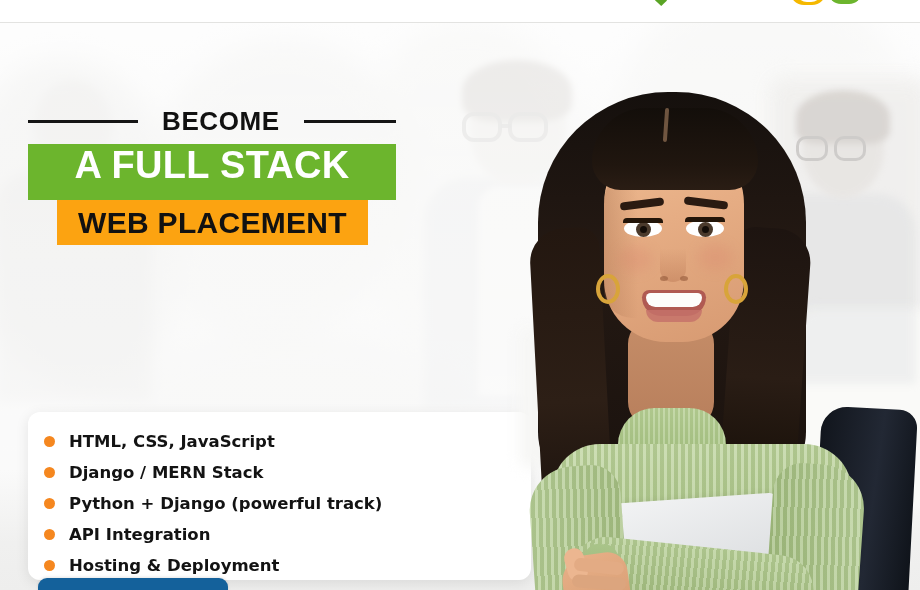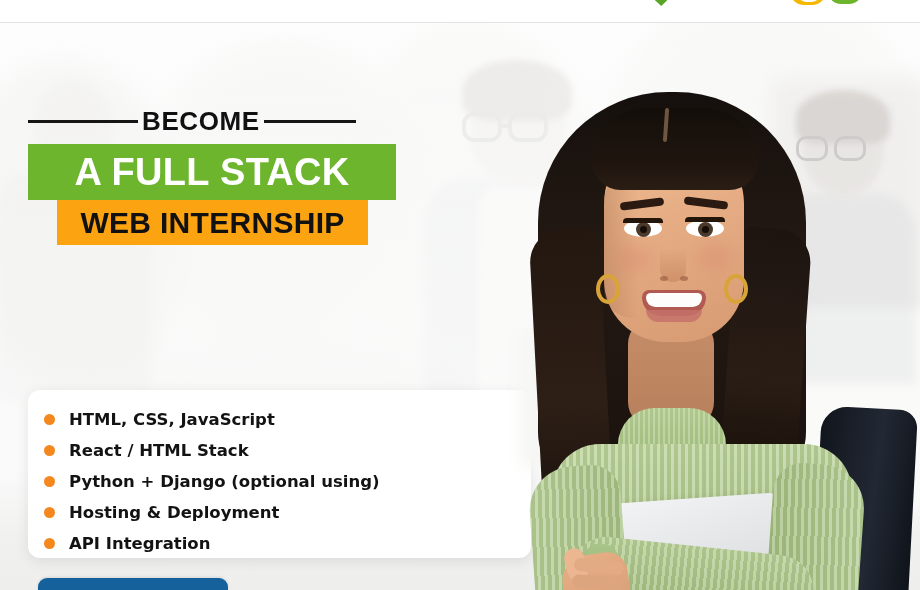--- a/index.html
+++ b/index.html
@@ -114,35 +114,35 @@
     font-size:30px;
     letter-spacing:.2px;
     color:#111111;
     white-space:nowrap;
     transform:scaleX(.985);
   }
 
   
   .headline { position:absolute; left:28px; top:106px; width:400px; z-index:25; }
 
-  .become-row { display:flex; align-items:center; gap:4px; height:30px; }
+  .become-row { display:flex; align-items:center; gap:24px; height:30px; }
   .rule { height:3px; background:#151515; flex:0 0 auto; }
   .rule-l { width:110px; }
   .rule-r { width:92px; }
   .become-text {
     font-family:"Liberation Sans", sans-serif;
     font-weight:bold; font-size:26px; letter-spacing:.6px; color:#111111;
     white-space:nowrap;
   }
 
   .band-green {
     margin-top:8px;
     width:368px; height:56px;
     background:#6CB52D;
-    display:flex; align-items:center; justify-content:center;
+    display:flex; align-items:flex-start; justify-content:center;
   }
   .band-green span {
     font-family:"Liberation Sans", sans-serif;
     font-weight:bold; font-size:38px; letter-spacing:.3px; color:#ffffff;
     white-space:nowrap;
   }
 
   .band-orange {
     margin-left:29px;
     width:311px; height:45px;
@@ -161,21 +161,21 @@
     z-index:25;
     font-family:"DejaVu Sans", sans-serif;
     font-weight:bold;
     font-size:19.5px;
     line-height:31px;
     color:#161616;
   }
 
   
   .card {
-    position:absolute; left:28px; top:390px;
+    position:absolute; left:28px; top:412px;
     width:503px; height:168px;
     background:#ffffff;
     border-radius:12px;
     box-shadow:0 3px 14px rgba(0,0,0,.09);
     z-index:22;
     padding:14px 0 0 16px;
   }
   .feat {
     display:flex; align-items:center; gap:14px;
     height:31px;
@@ -545,43 +545,43 @@
       <div class="rule rule-l"></div>
       <span class="become-text">BECOME</span>
       <div class="rule rule-r"></div>
     </div>
 
     <div class="band-green">
       <span>A FULL STACK</span>
     </div>
 
     <div class="band-orange">
-      <span>WEB INTERNSHIP</span>
+      <span>WEB PLACEMENT</span>
     </div>
   </div>
 
 
   <div class="card">
     <div class="feat">
       <span class="dot"></span>
       <span class="feat-label">HTML, CSS, JavaScript</span>
     </div>
     <div class="feat">
       <span class="dot"></span>
-      <span class="feat-label">React / HTML Stack</span>
+      <span class="feat-label">Django / MERN Stack</span>
     </div>
     <div class="feat">
       <span class="dot"></span>
-      <span class="feat-label">Python + Django (optional using)</span>
+      <span class="feat-label">Python + Django (powerful track)</span>
+    </div>
+    <div class="feat">
+      <span class="dot"></span>
+      <span class="feat-label">API Integration</span>
     </div>
     <div class="feat">
       <span class="dot"></span>
       <span class="feat-label">Hosting &amp; Deployment</span>
     </div>
-    <div class="feat">
-      <span class="dot"></span>
-      <span class="feat-label">API Integration</span>
-    </div>
   </div>
 
   <div class="cta"></div>
 
 </div>
 
 </body></html>

